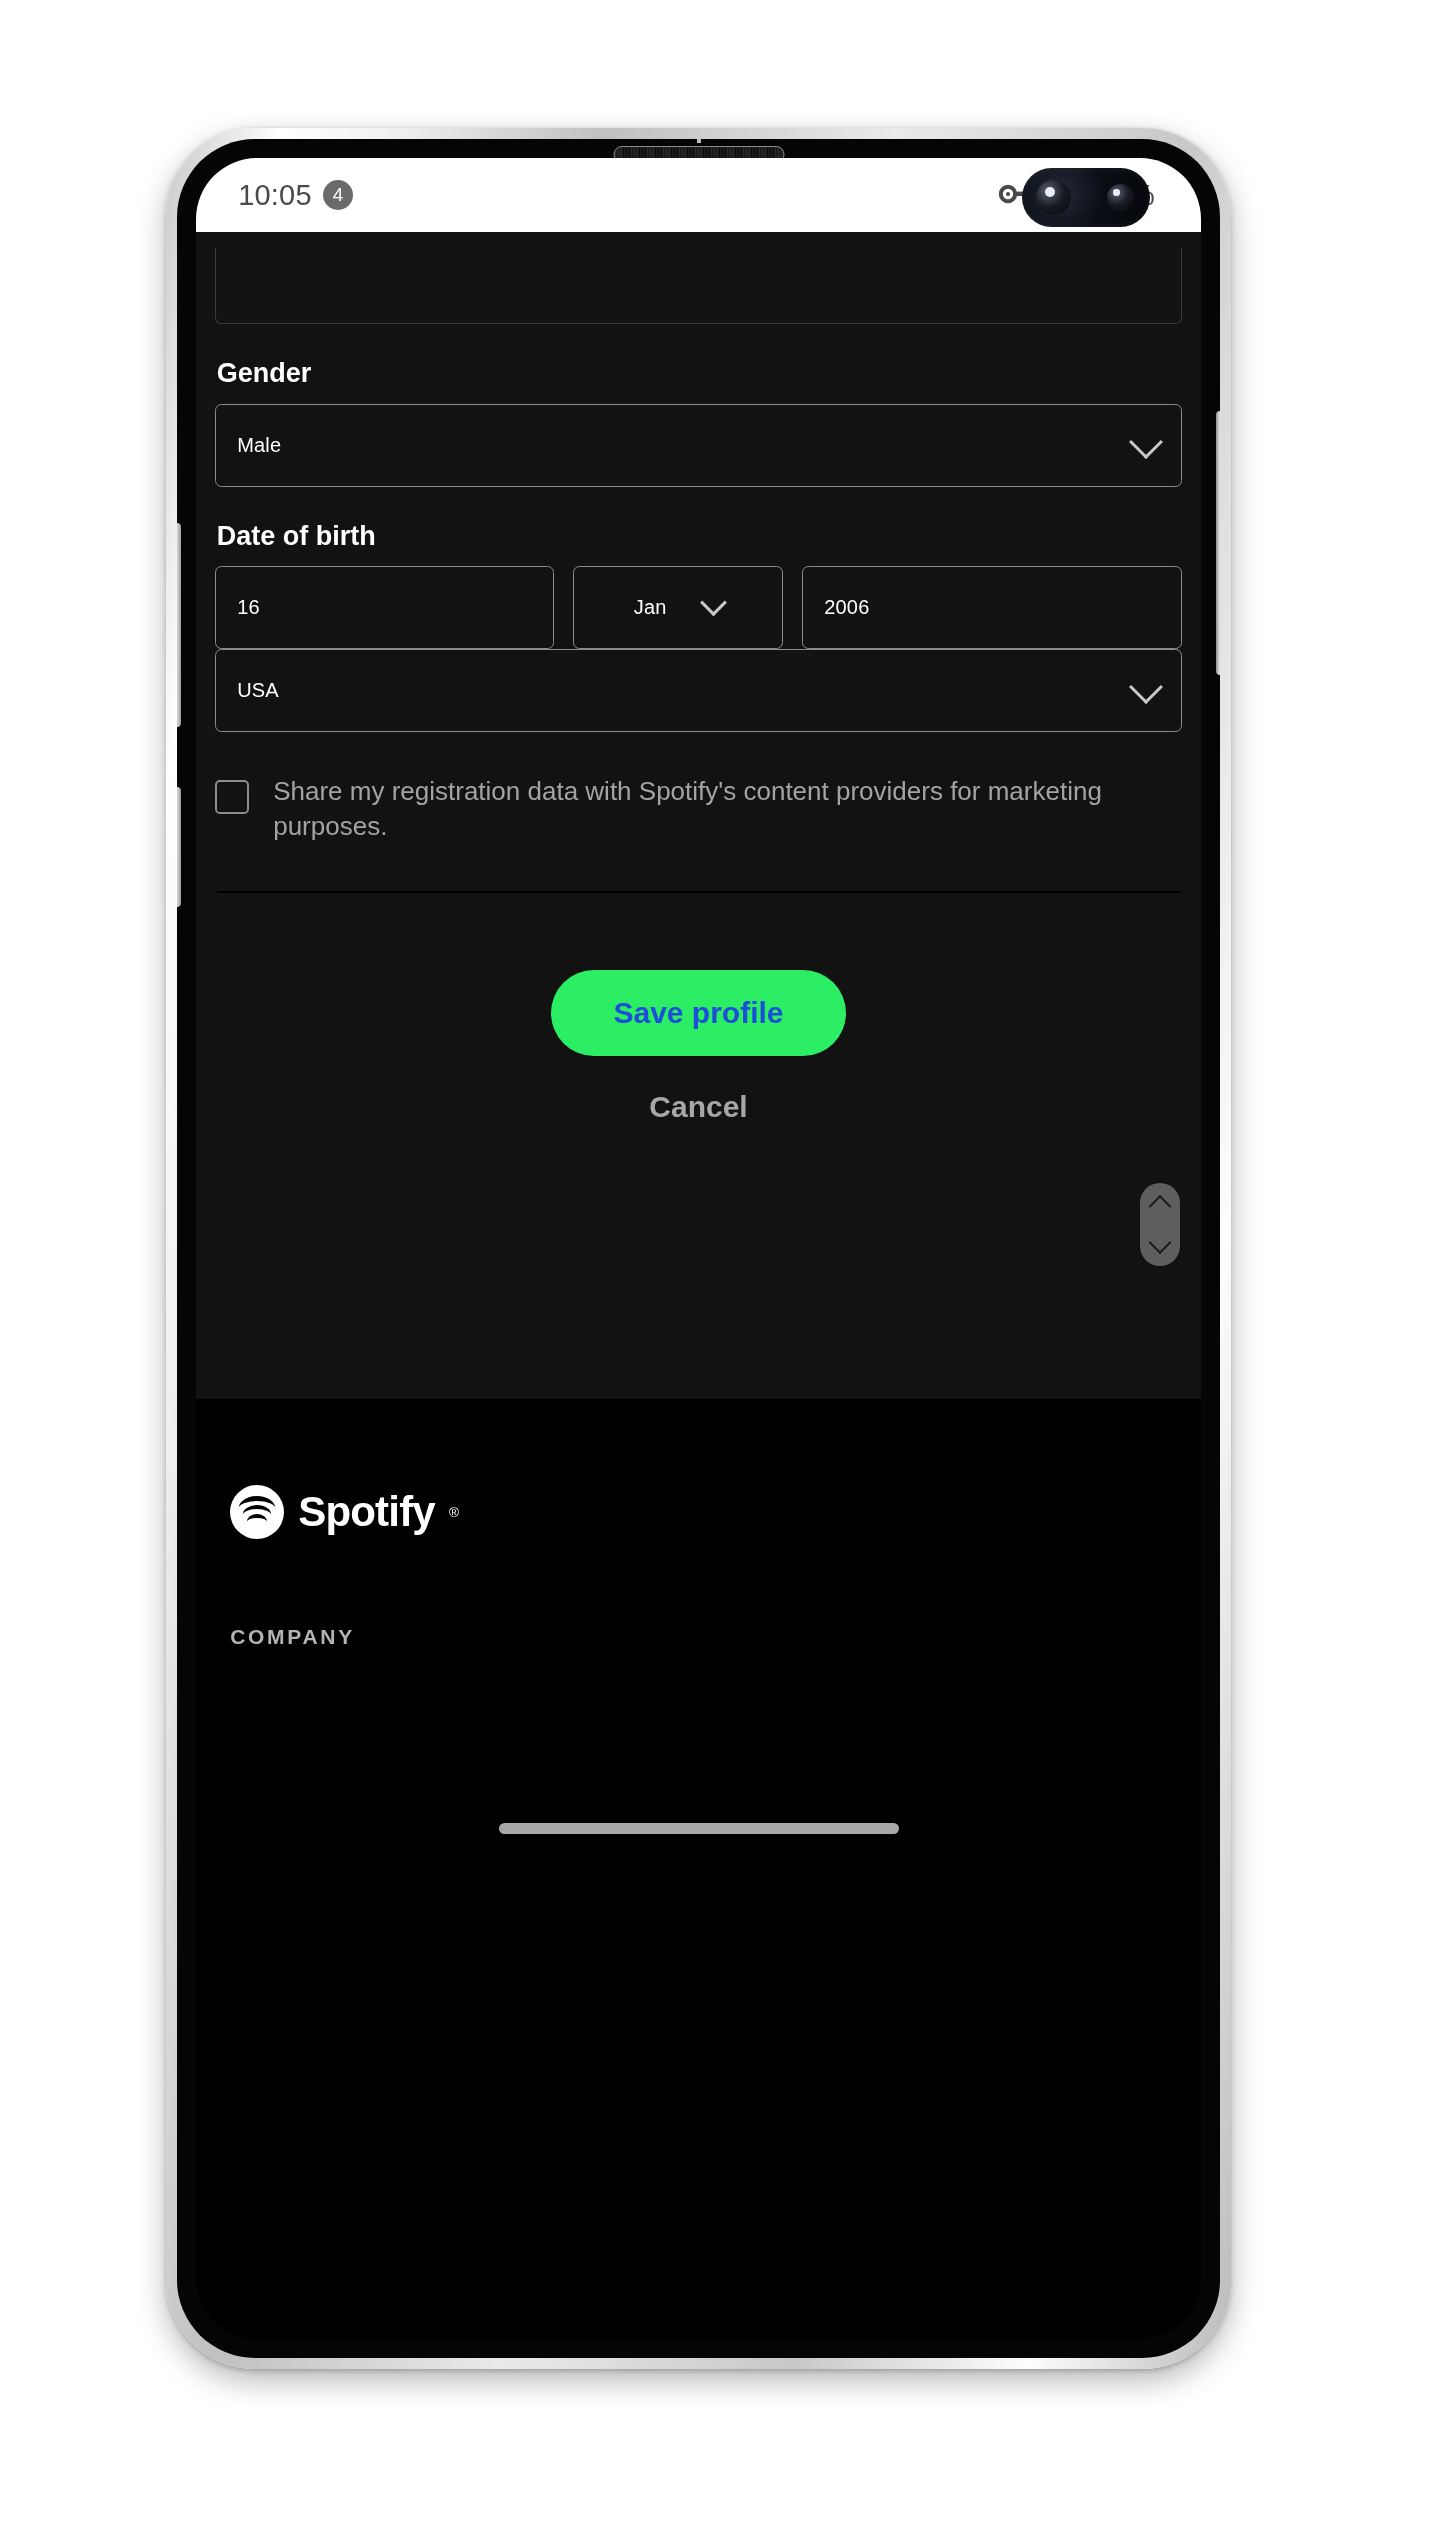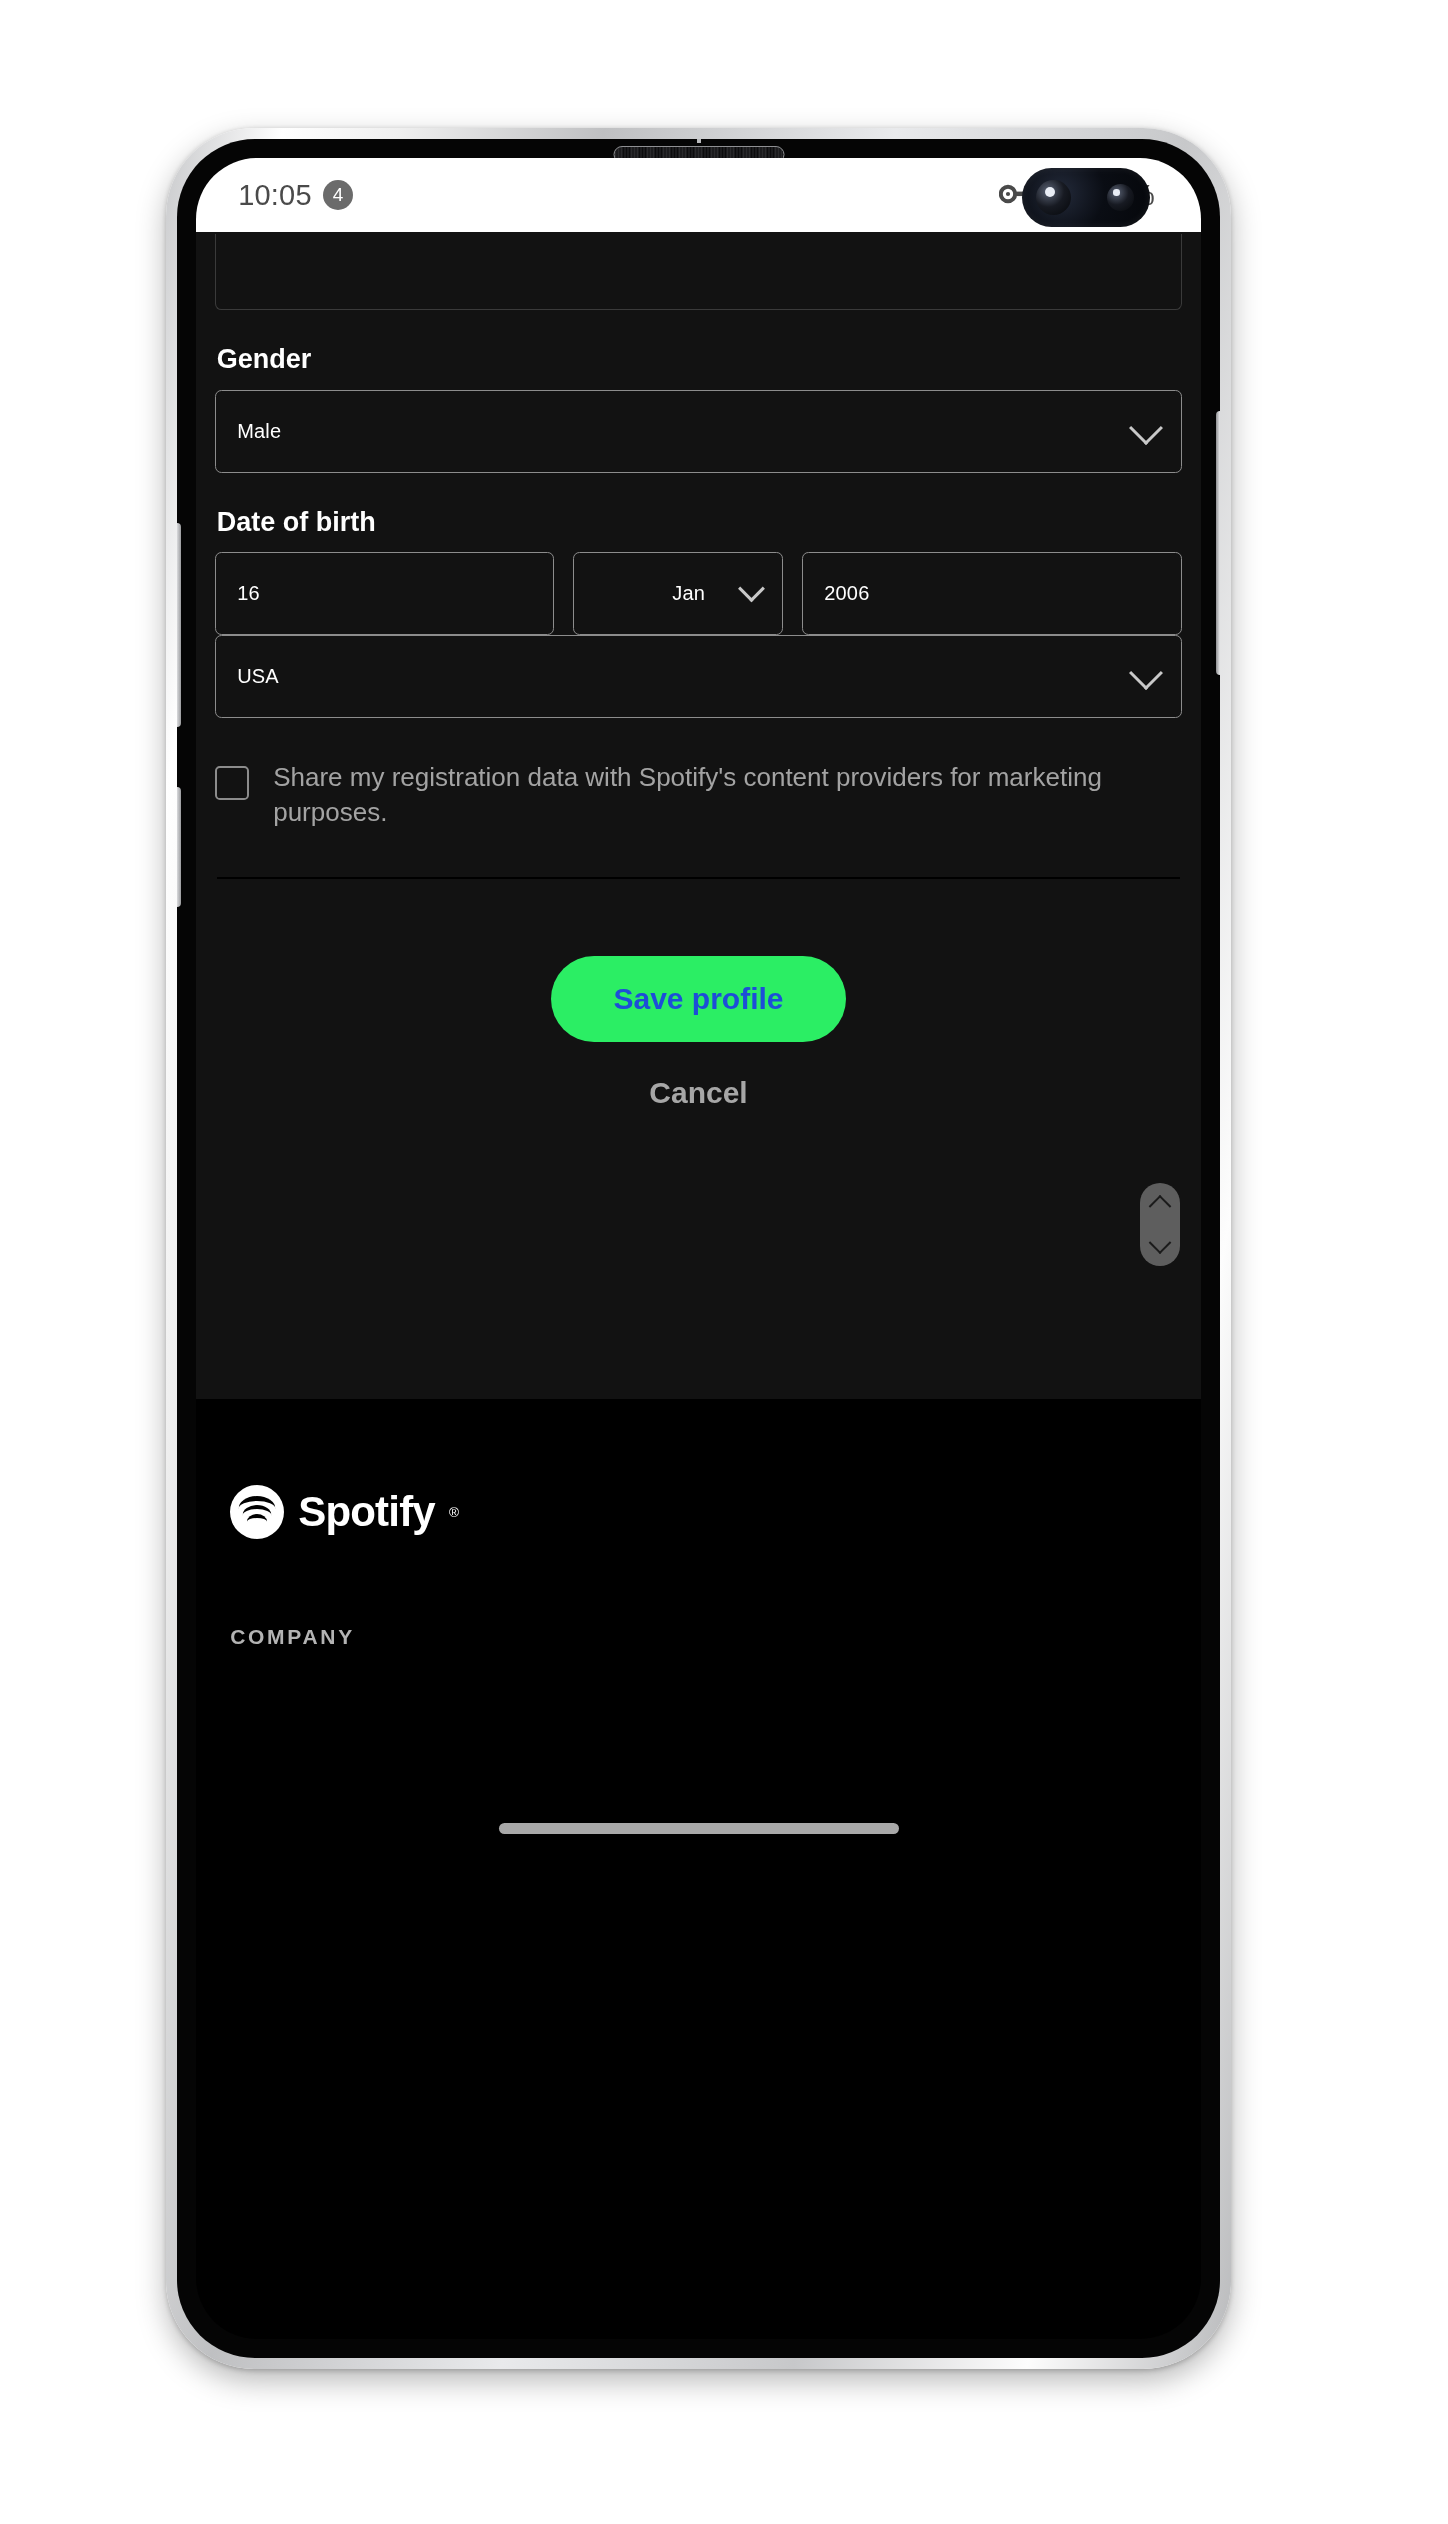--- a/index.html
+++ b/index.html
@@ -87,21 +87,21 @@
   .lens { position: absolute; border-radius: 50%; background: radial-gradient(circle at 35% 32%,#5a6274 0%,#171a22 48%,#05070a 100%); }
   .lens-a { width: 35px; height: 35px; left: 14.4px; top: 12px; }
   .lens-b { width: 27px; height: 27px; right: 16px; top: 16px; }
   .lens-hl { position:absolute; border-radius:50%; background:#e9edf5; }
 
   
   .content {
     position: relative;
     height: 1167px;
     background: #121212;
-    padding: 2px 19px;
+    padding: 16px 19px;
     overflow: hidden;
   }
   .field-clip {
     height: 76px;
     margin: 0 0 0 0;
     border: 1.6px solid #3a3a3a;
     border-top: none;
     border-radius: 0 0 6.4px 6.4px;
     background: #121212;
   }
@@ -126,21 +126,21 @@
   }
   .chev {
     position: absolute; right: 22.4px; top: 50%;
     width: 24px; height: 24px;
     transform: translateY(-62%) rotate(45deg);
     border-right: 3.2px solid #c9c9c9;
     border-bottom: 3.2px solid #c9c9c9;
   }
   .dob-row { display: flex; gap: 19px; }
   .dob-day   { flex: 0 0 339px; }
-  .dob-month { flex: 0 0 210px; position: relative; justify-content: flex-end; gap: 13px; }
+  .dob-month { flex: 0 0 210px; position: relative; justify-content: center; gap: 13px; }
   .dob-month .chev-inline {
     width: 19px; height: 19px; margin-left: 24px;
     transform: translateY(-4.8px) rotate(45deg);
     border-right: 3.2px solid #c9c9c9;
     border-bottom: 3.2px solid #c9c9c9;
   }
   .dob-year  { flex: 1 1 auto; }
 
   
   .scroll-pill {

